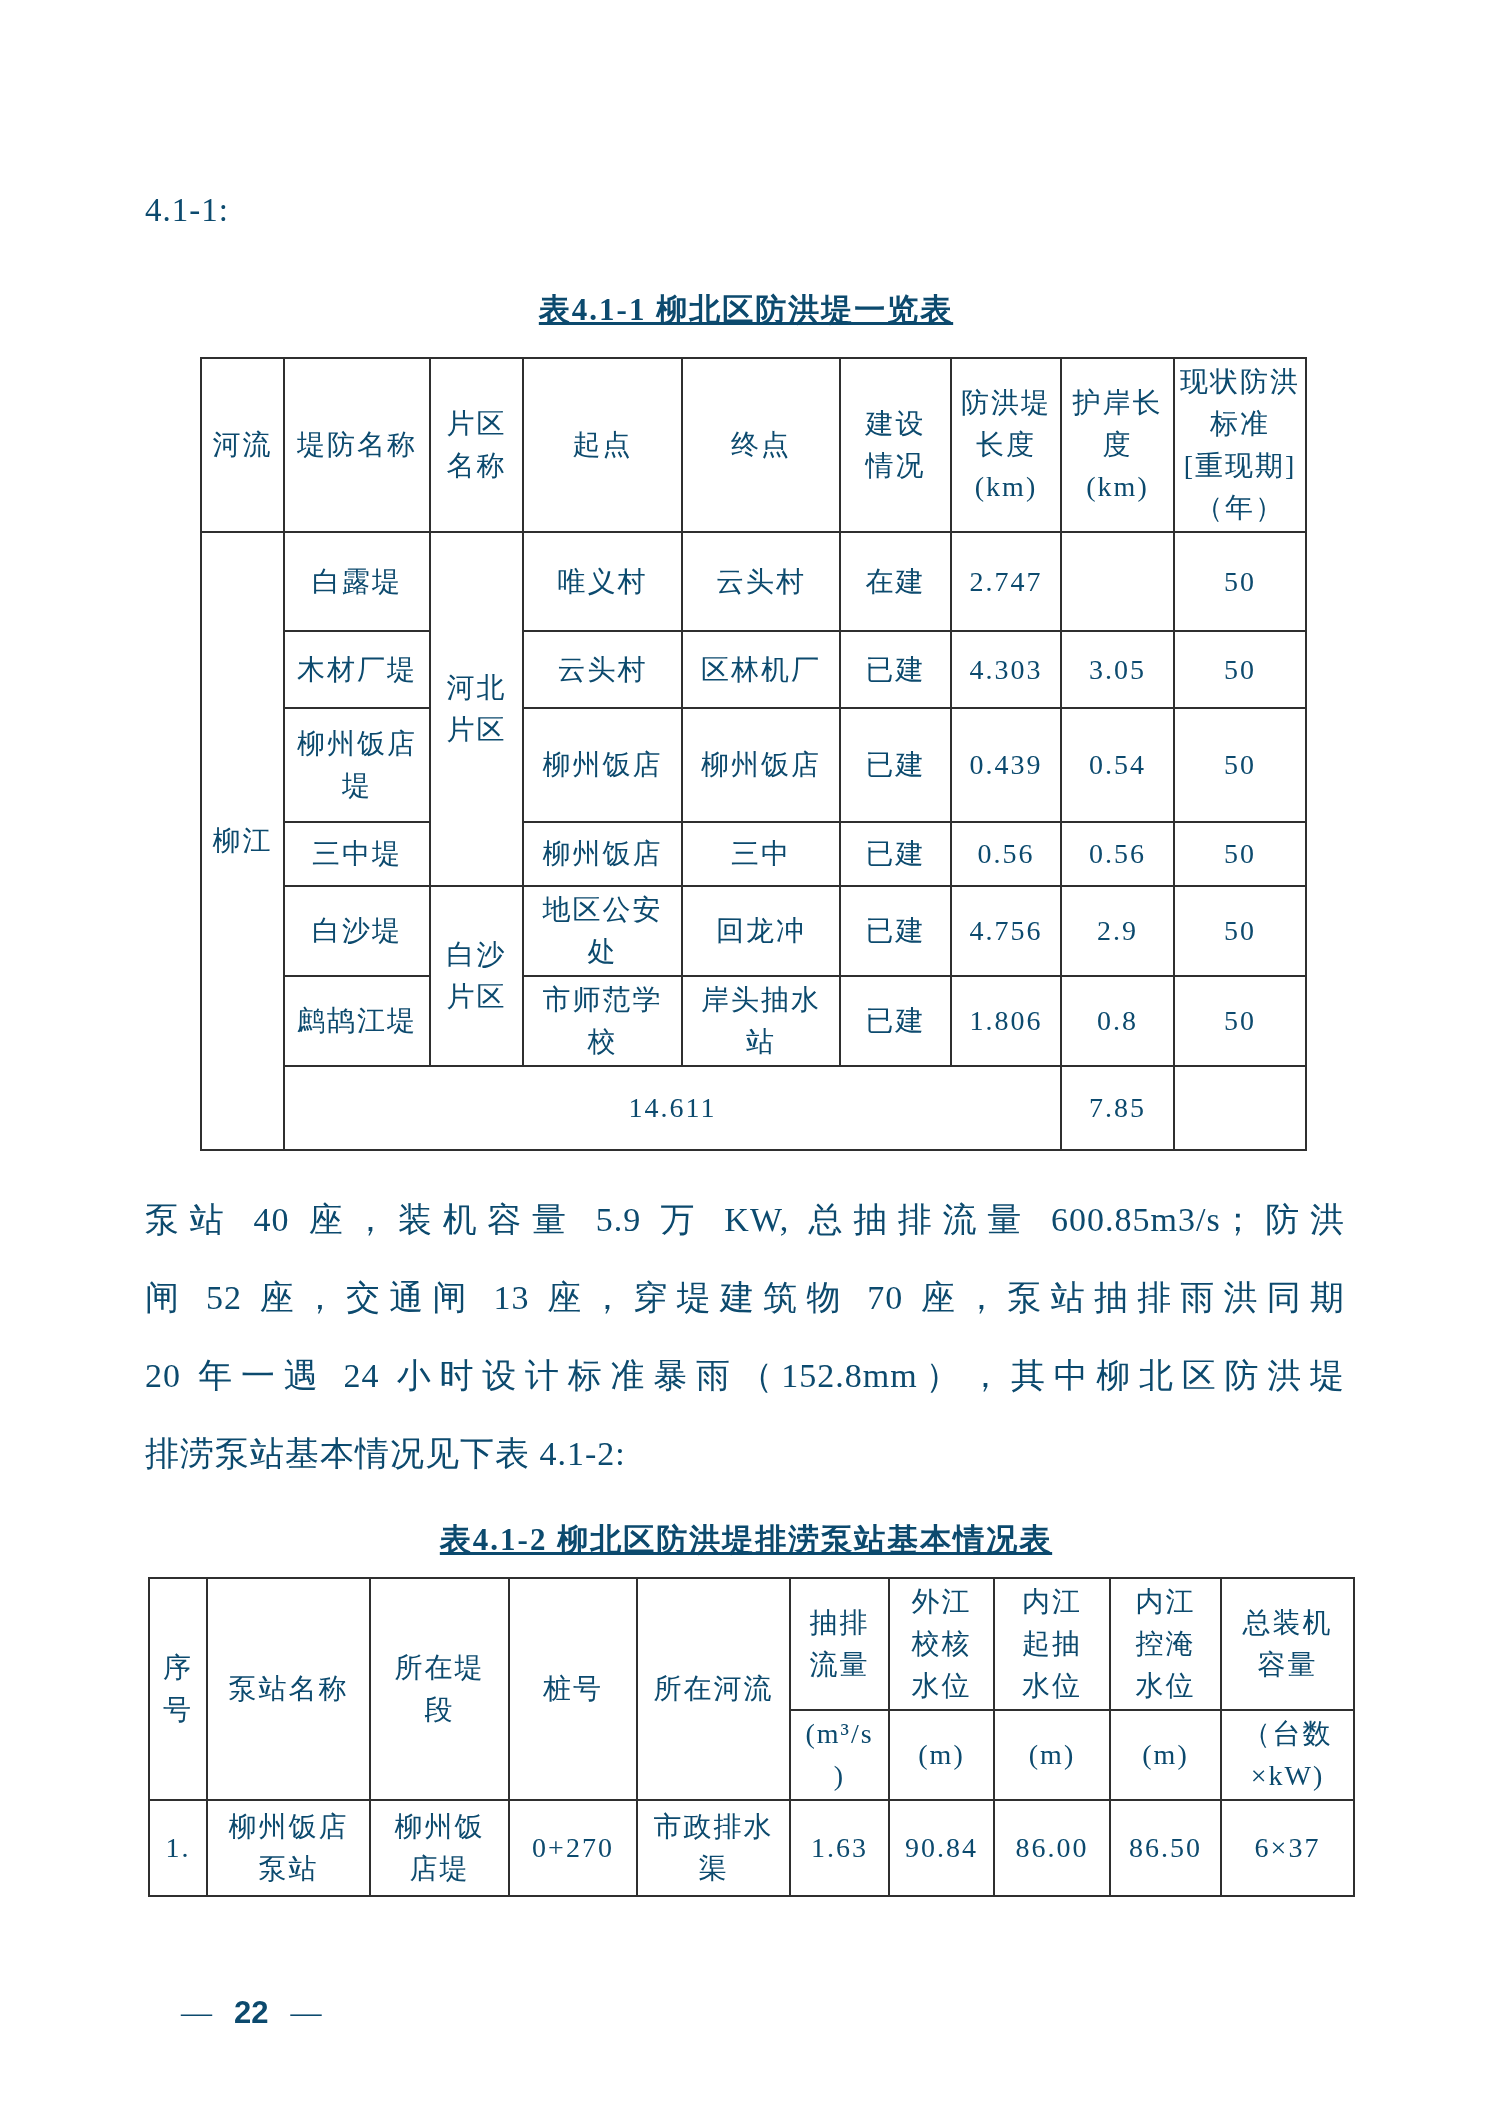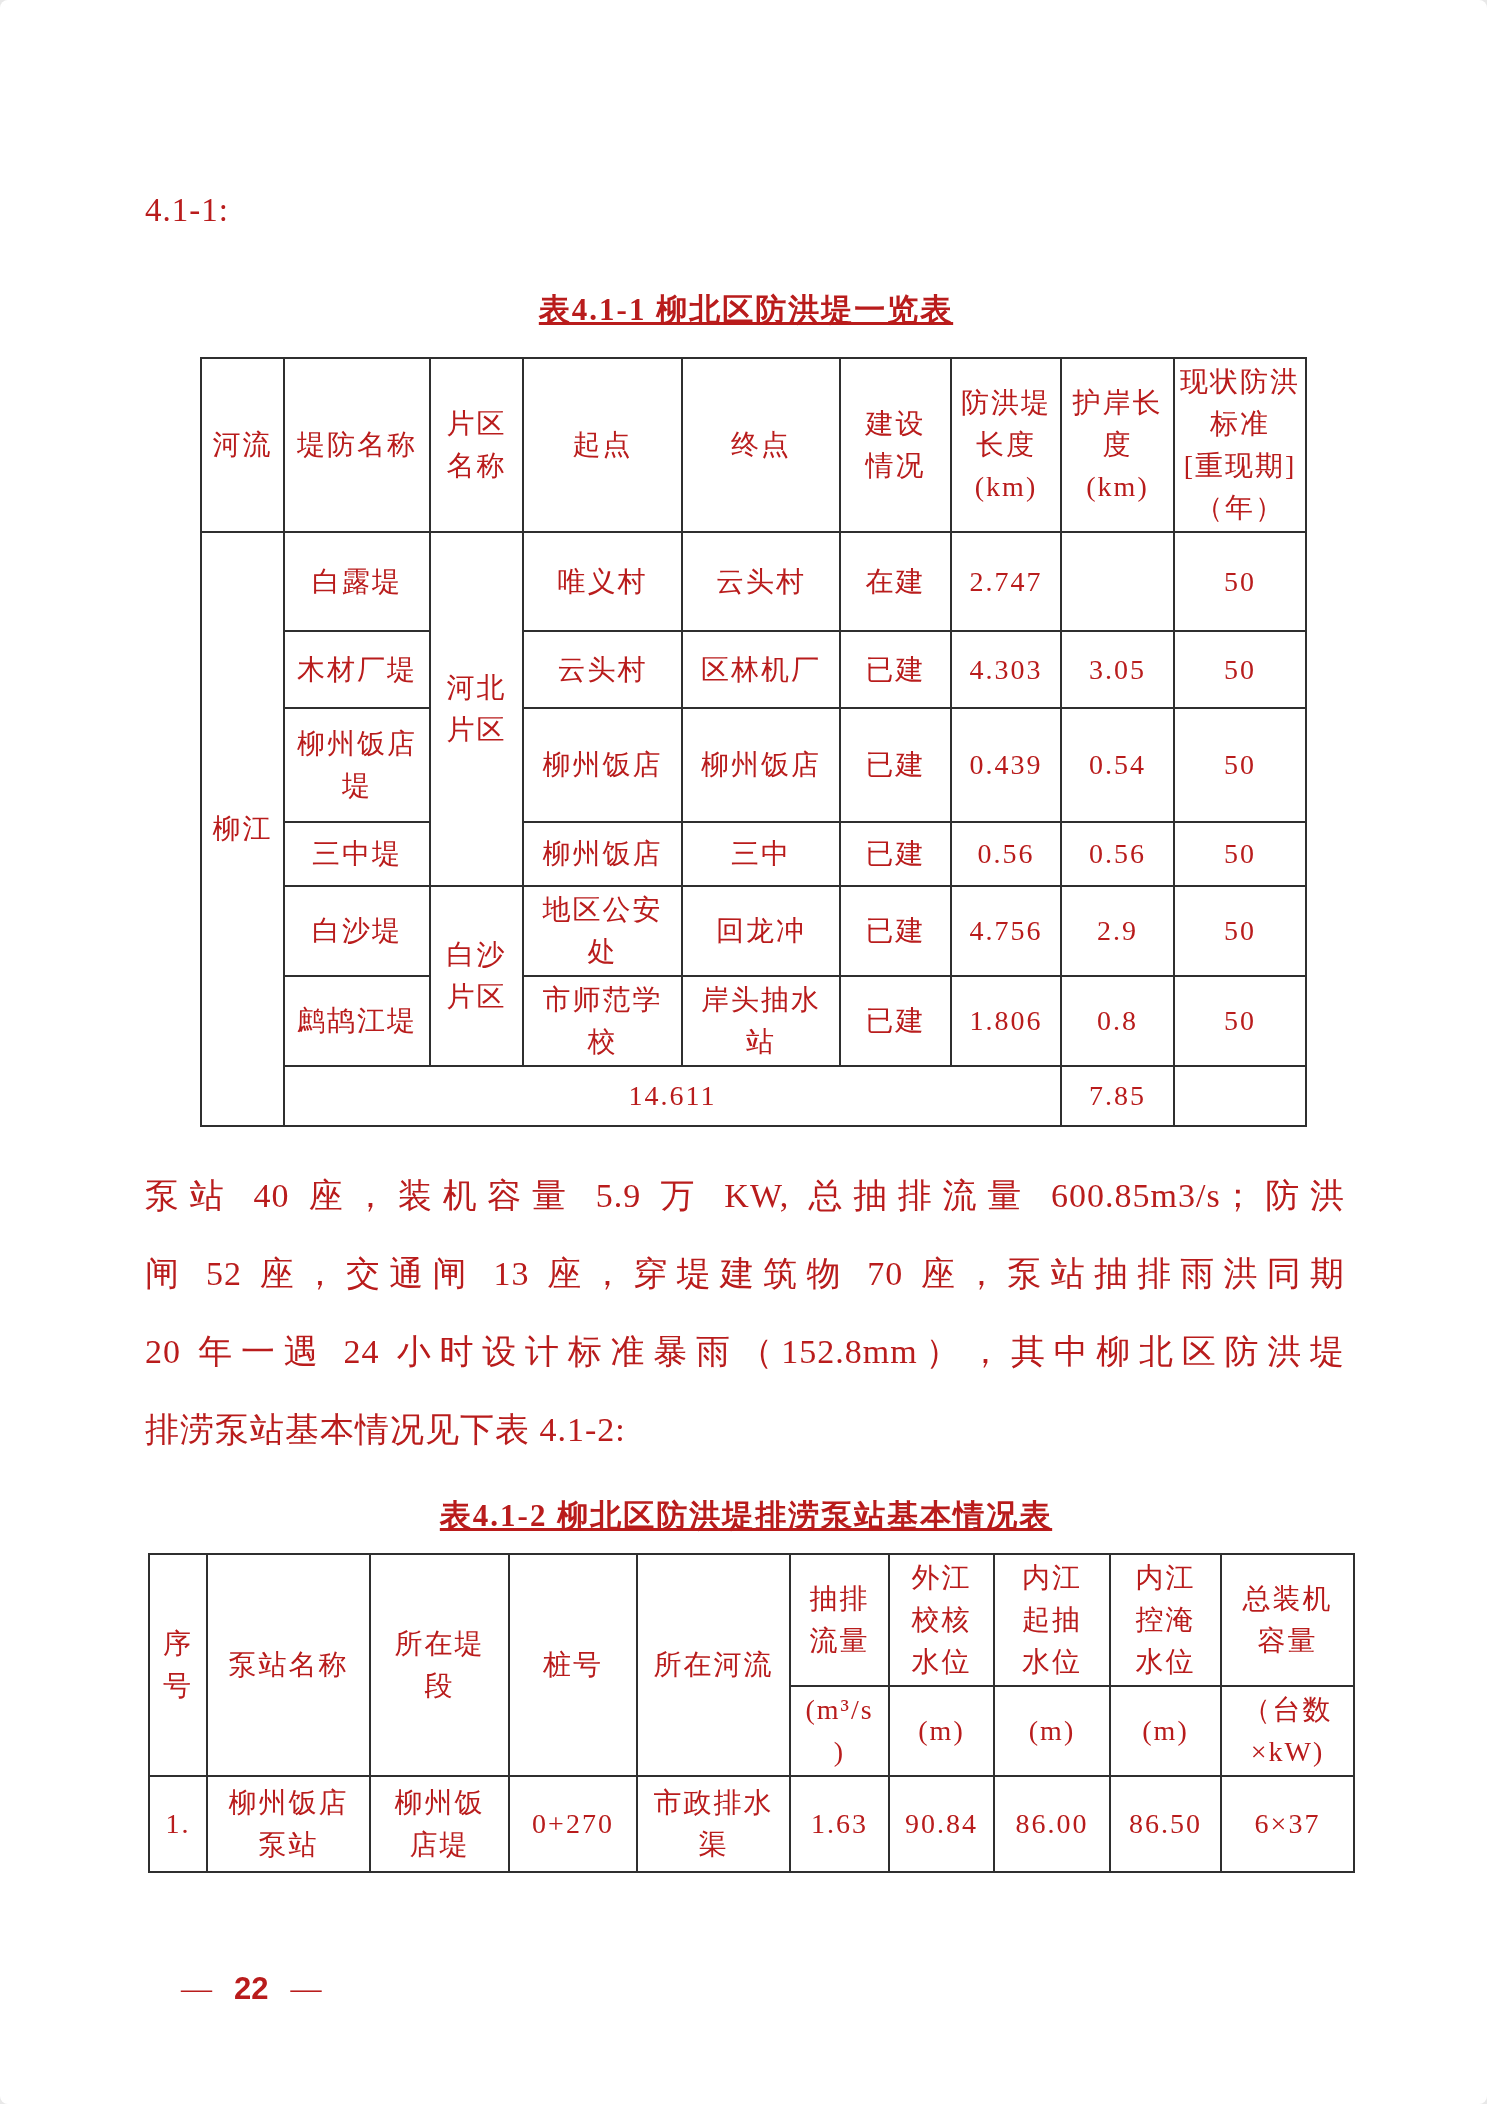--- a/index.html
+++ b/index.html
@@ -3,24 +3,23 @@
 <meta charset="utf-8">
 <style>
   html,body { margin:0; padding:0; background:#e8e8e8; }
   .page {
     position: relative;
     width: 1487px;
     height: 2104px;
     margin: 0 auto;
     background: #ffffff;
     font-family: "Liberation Serif", "DejaVu Serif", serif;
-    color: #b91c1c;
+    color: #0c4a6e;
     box-sizing: border-box;
     padding: 192px 140px 0 145px;
-    border-radius: 8px;
   }
   .section-ref {
     font-size: 33px;
     letter-spacing: 1px;
   }
   .table-title {
     text-align: center;
     font-weight: bold;
     font-size: 31px;
     letter-spacing: 2px;
@@ -167,21 +166,21 @@
     </tr>
     <tr style="height:76px">
       <td>鹧鸪江堤</td>
       <td>市师范学校</td>
       <td>岸头抽水站</td>
       <td>已建</td>
       <td>1.806</td>
       <td>0.8</td>
       <td>50</td>
     </tr>
-    <tr style="height:60px">
+    <tr style="height:84px">
       <td colspan="6">14.611</td>
       <td>7.85</td>
       <td></td>
     </tr>
   </tbody>
     </table>
 
   <div class="para">
     <div class="para-line">泵站 40 座，装机容量 5.9 万 KW, 总抽排流量 600.85m3/s；防洪</div>
     <div class="para-line">闸 52 座，交通闸 13 座，穿堤建筑物 70 座，泵站抽排雨洪同期</div>

